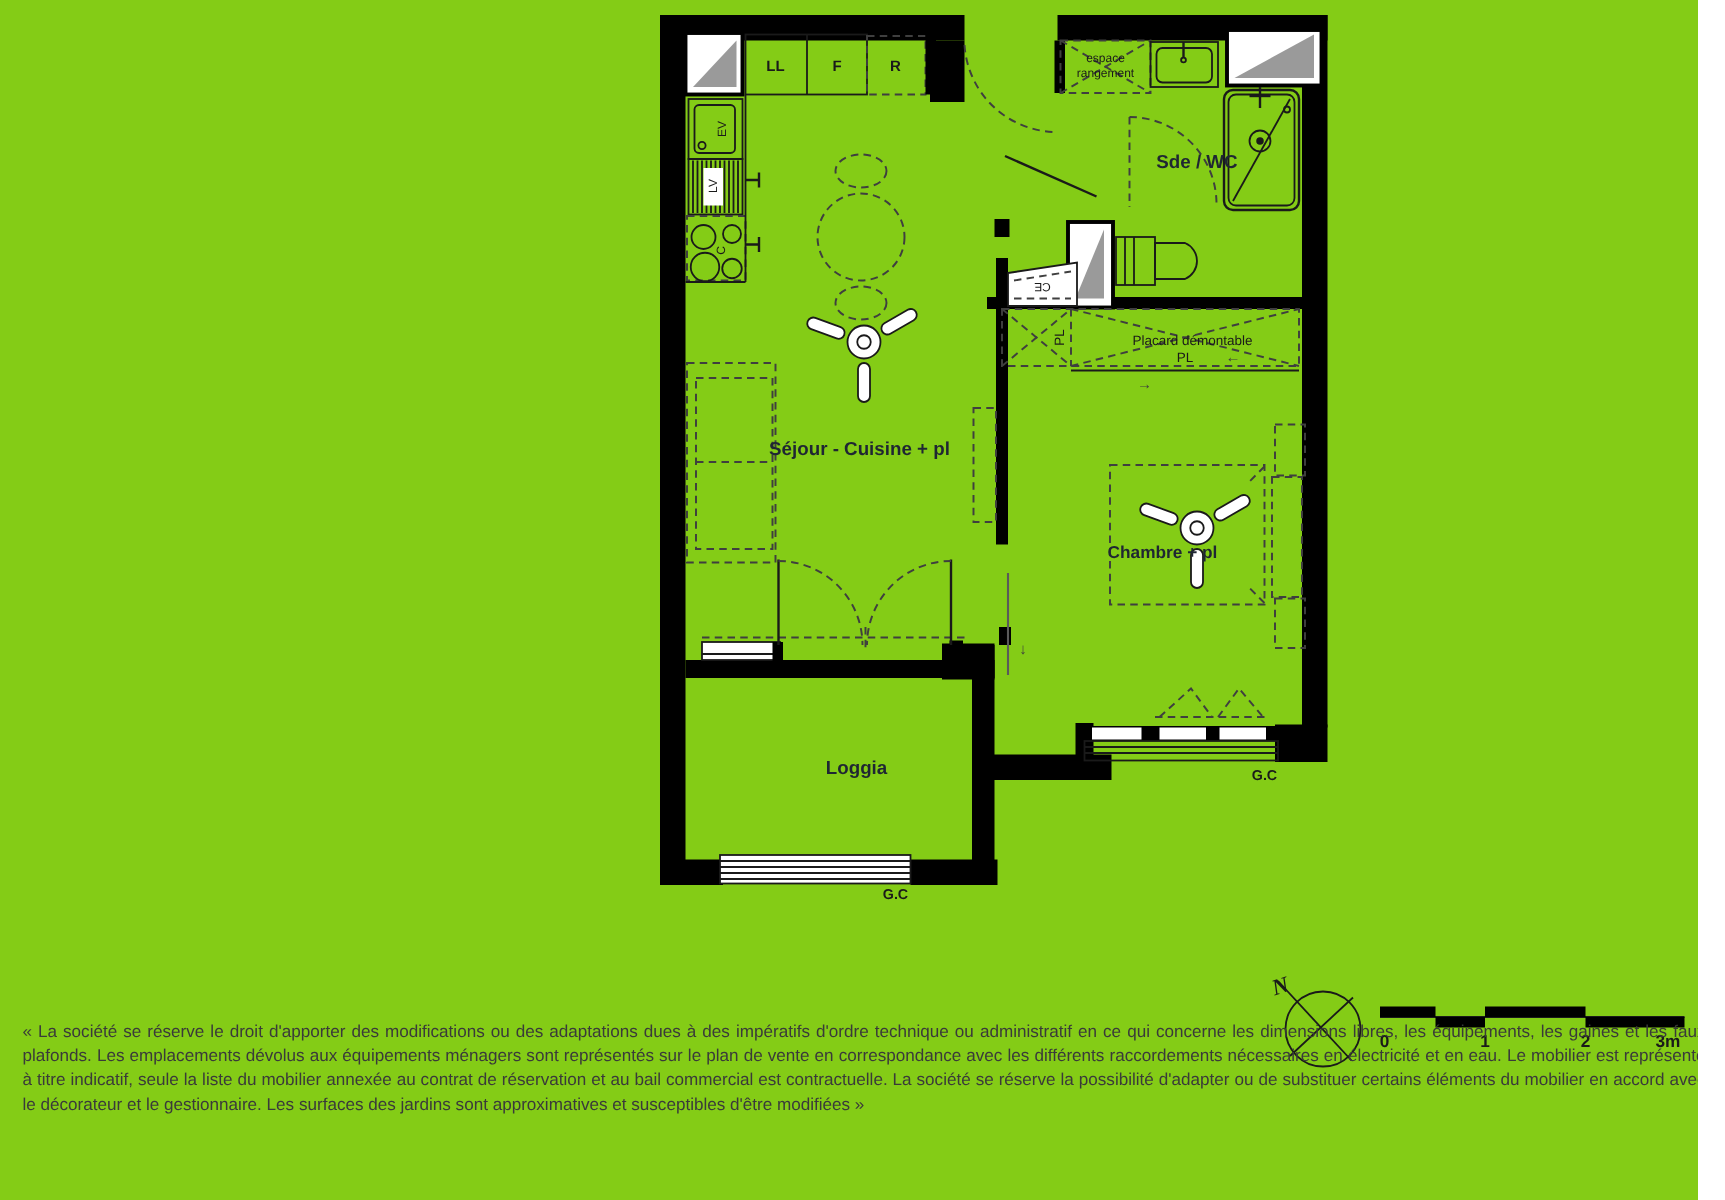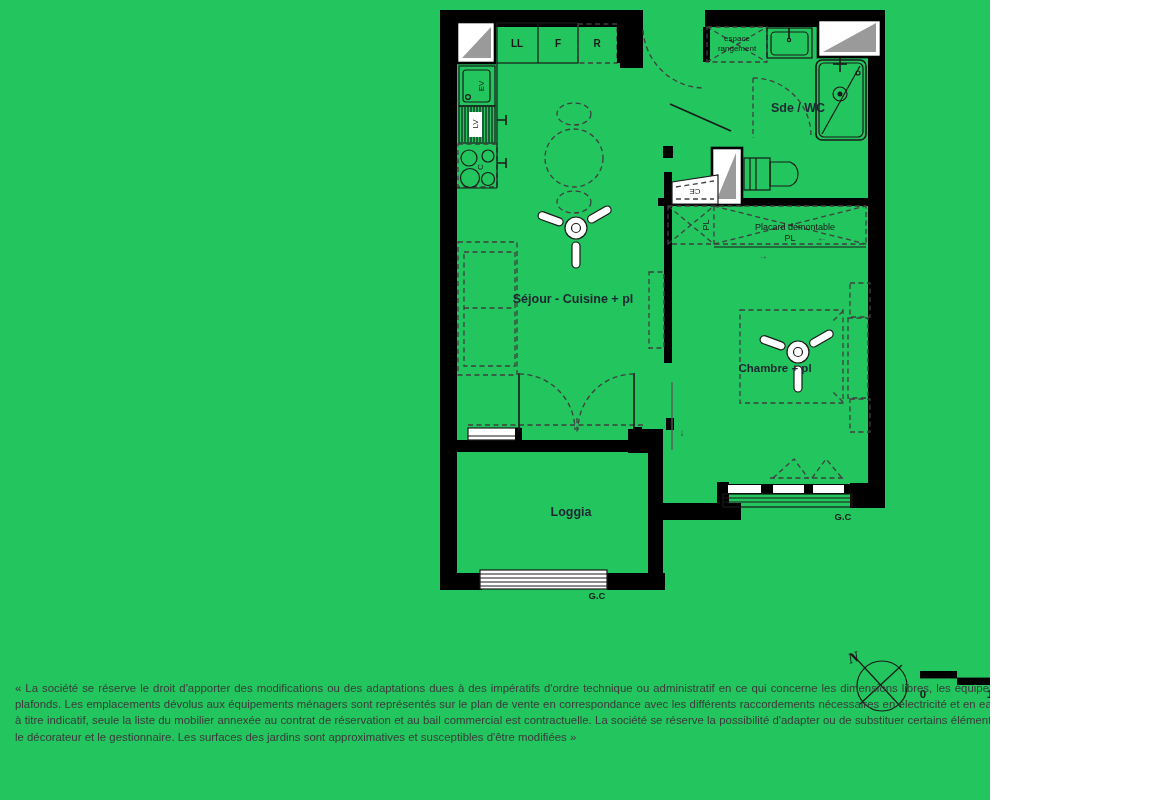--- a/index.html
+++ b/index.html
@@ -1,16 +1,16 @@
 <!DOCTYPE html>
 <html><head>
 <meta charset="utf-8">
 <style>
   html,body{margin:0;padding:0;background:#ffffff;}
-  .page{position:relative;width:990px;height:800px;background:#22c55e;overflow:hidden;
+  .page{position:relative;width:1132px;height:800px;background:#84cc16;overflow:hidden;
         font-family:"Liberation Sans",sans-serif;}
   svg{position:absolute;left:0;top:0;}
   
   .w   {fill:#000;stroke:none;}
   .box {fill:#fff;stroke:#000;stroke-width:2.6;}
   .ln  {fill:none;stroke:#1a1a1a;stroke-width:1.2;}
   .ln2 {fill:none;stroke:#1a1a1a;stroke-width:1.6;}
   .lnw {fill:#fff;stroke:#1a1a1a;stroke-width:1.2;}
   .dsh {fill:none;stroke:#3f3f3f;stroke-width:1.3;stroke-dasharray:5 3.5;}
   .shade{fill:#9a9a9a;stroke:none;}

